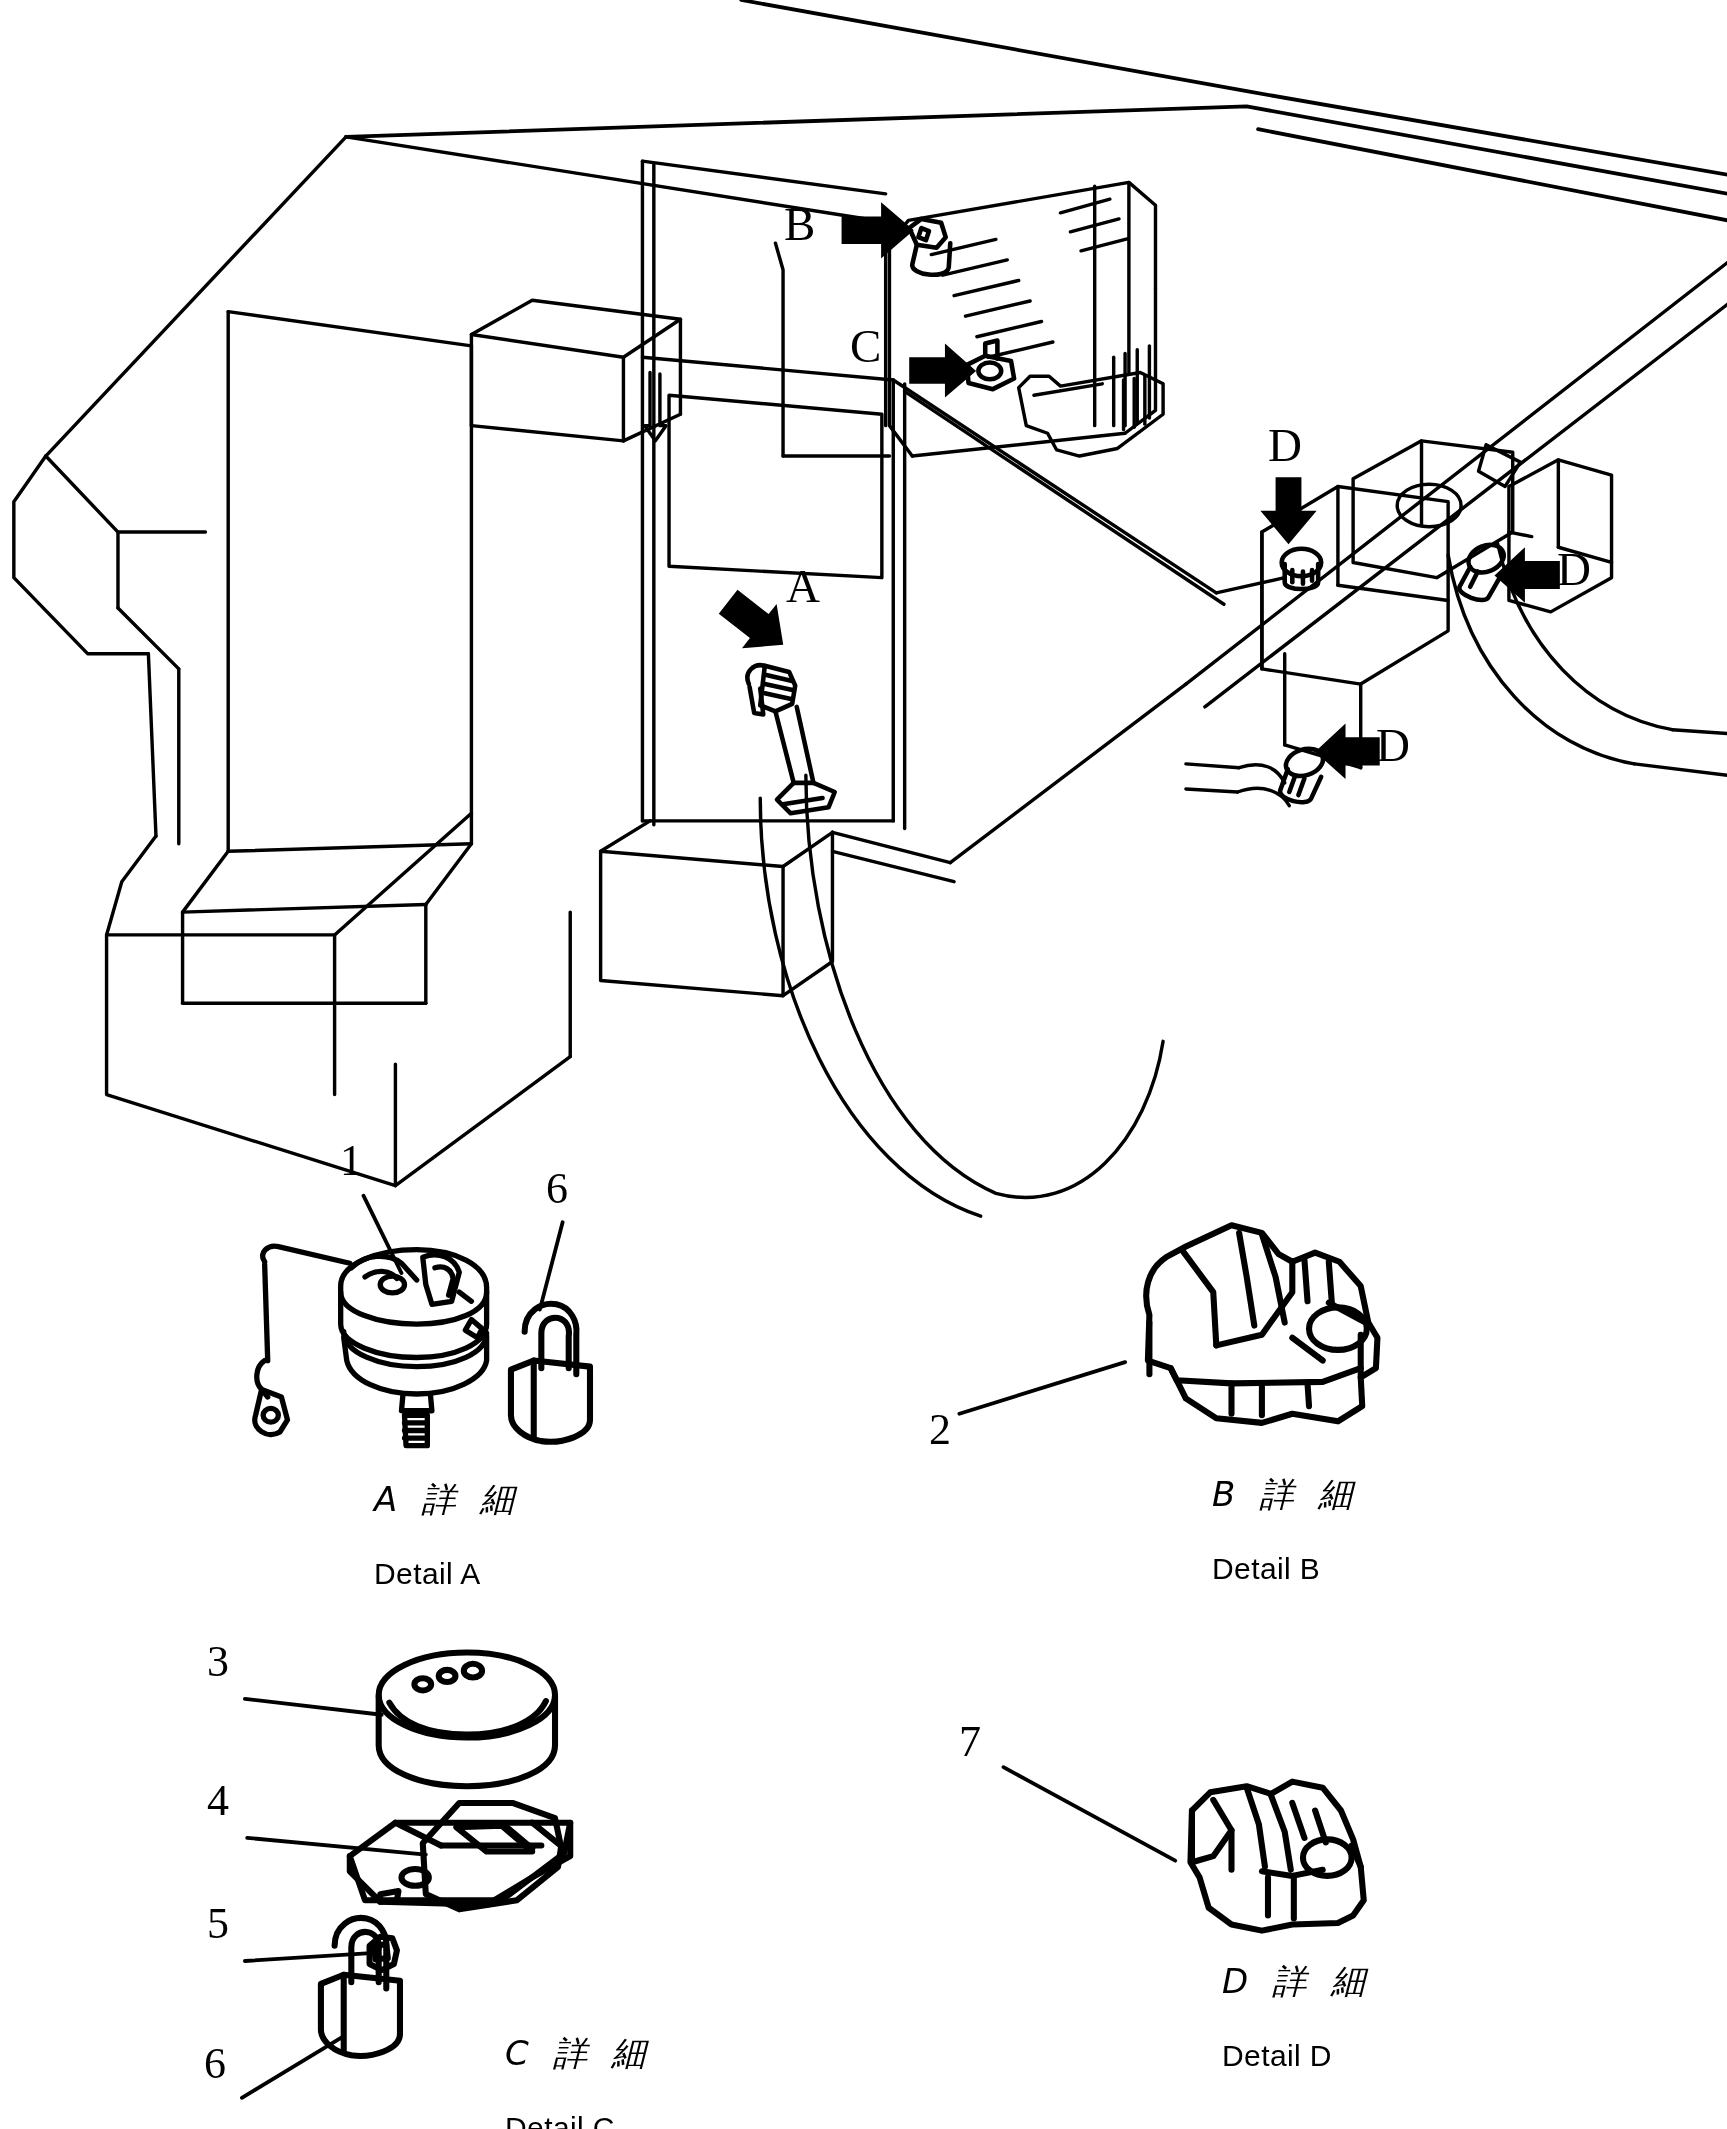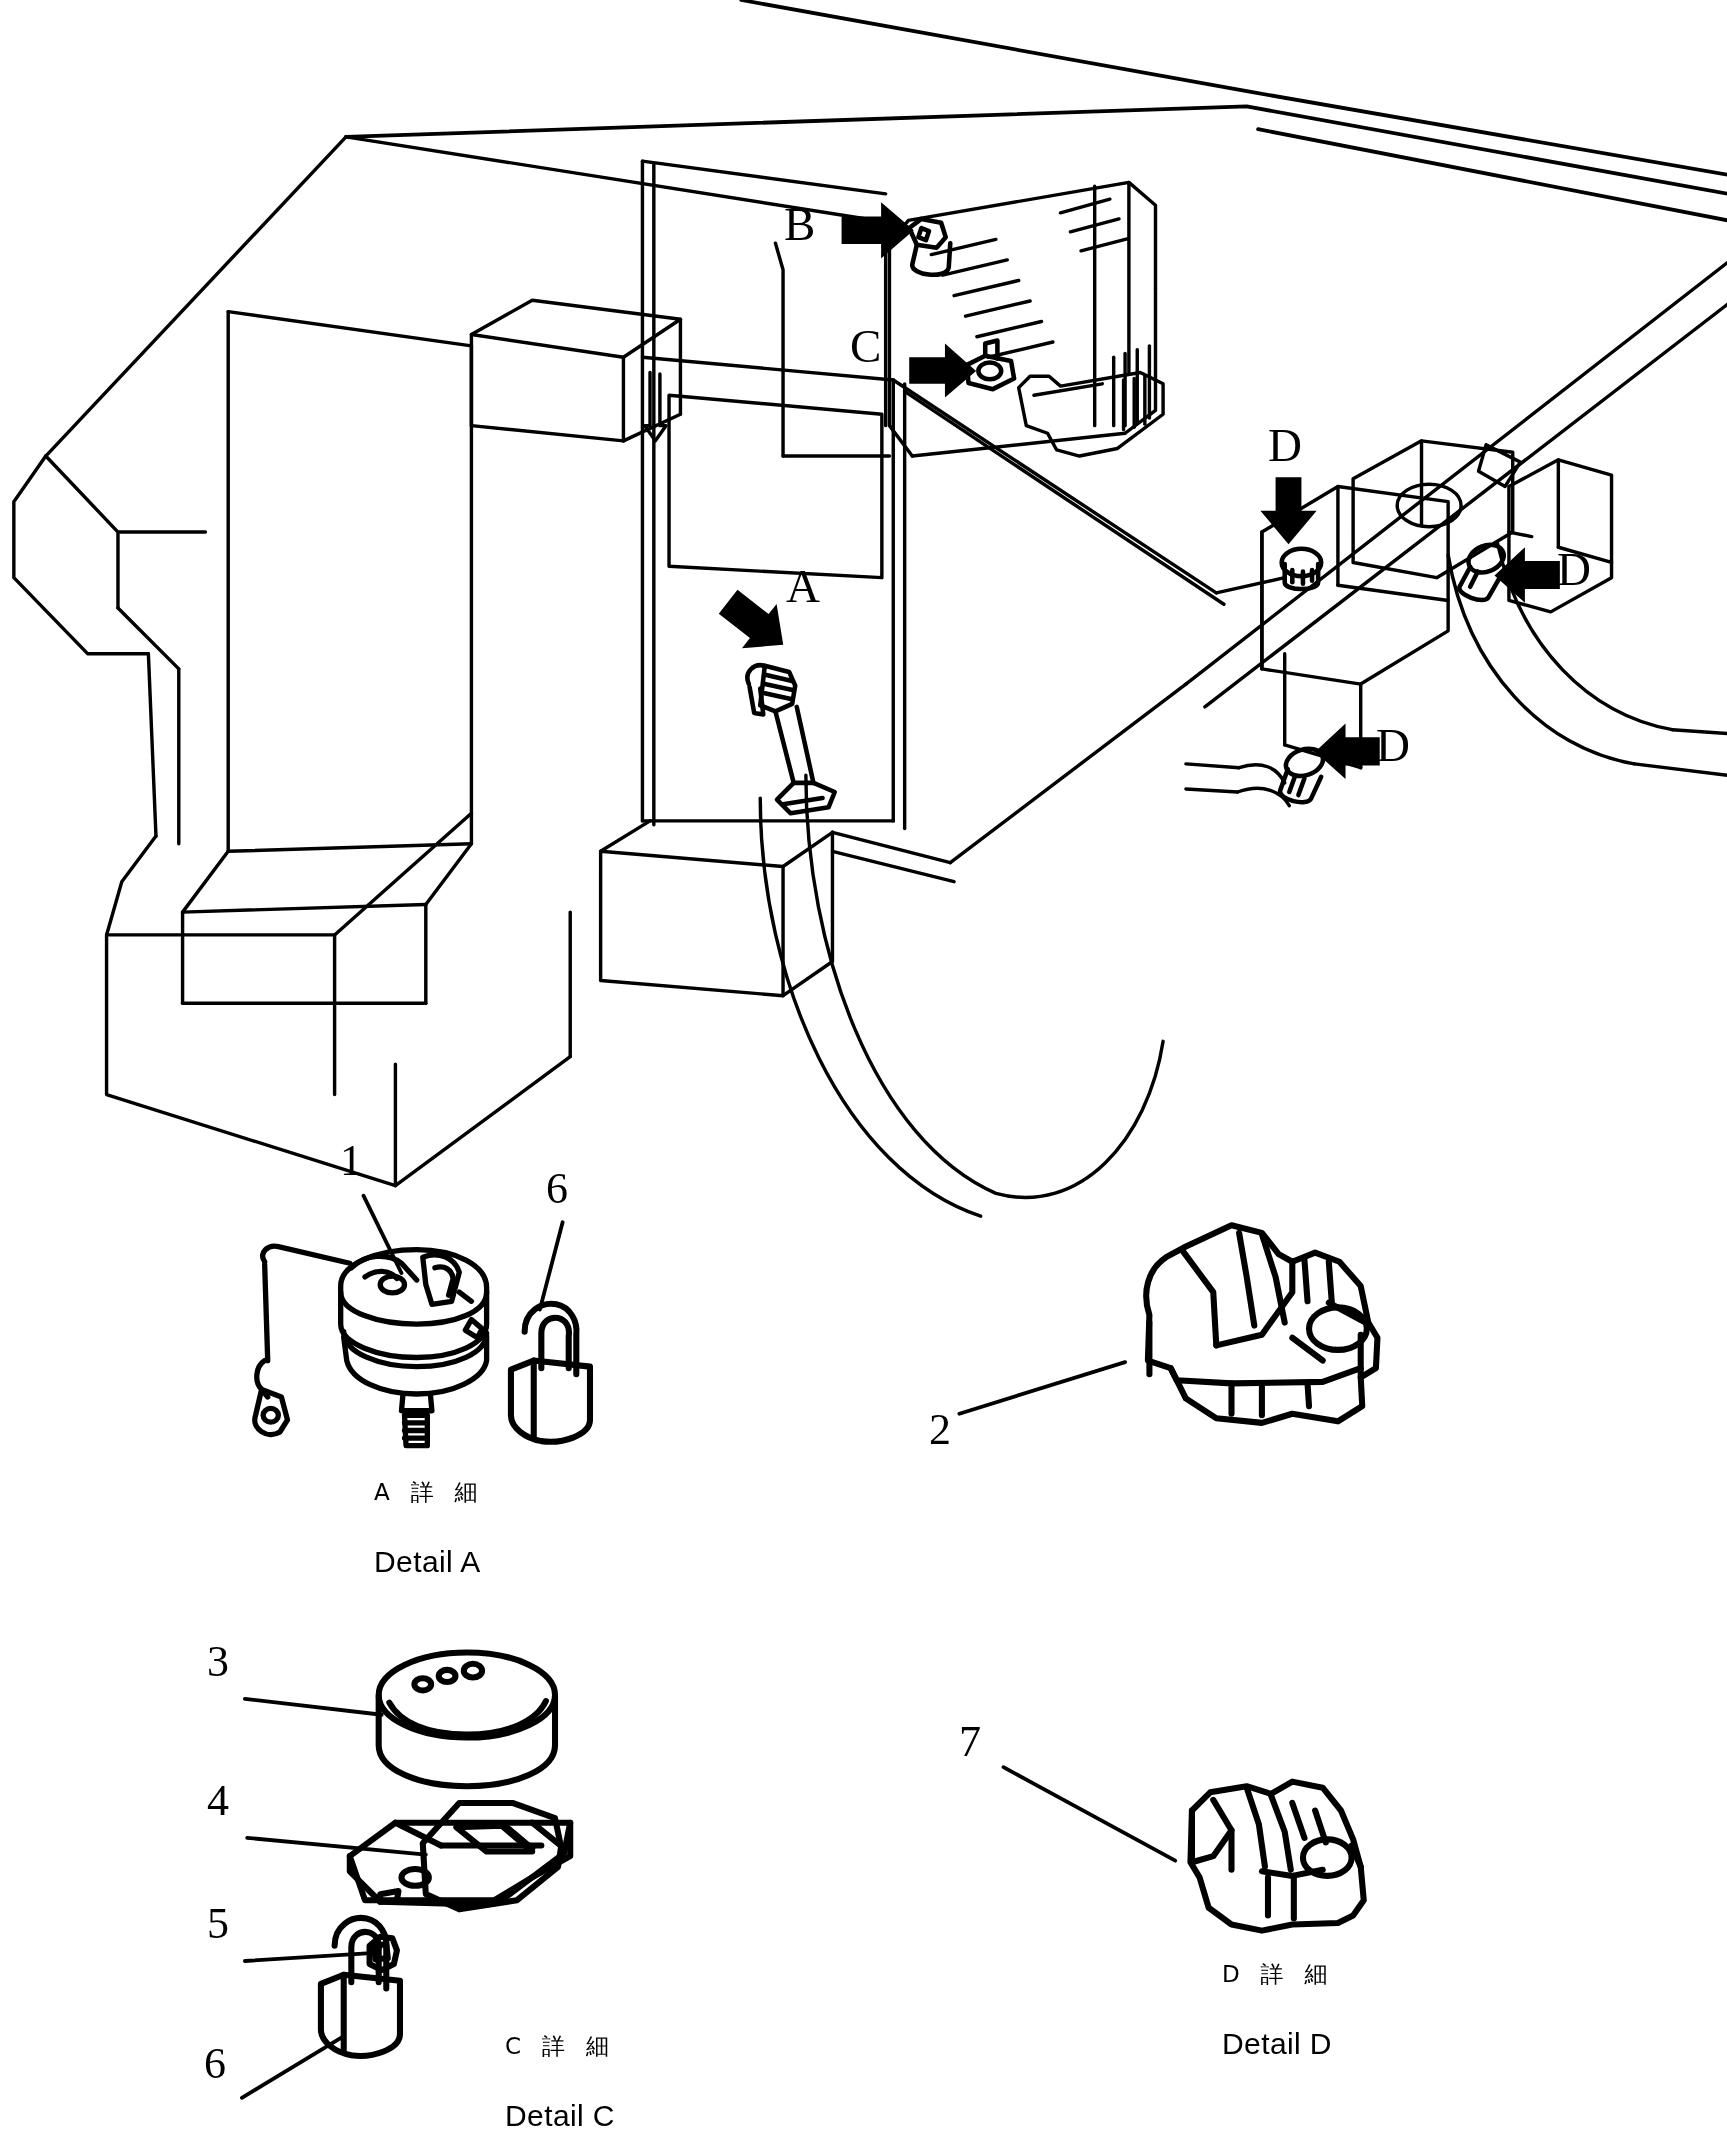--- a/index.html
+++ b/index.html
@@ -46,23 +46,24 @@
   .detail-caption {
     position: absolute;
     text-align: left;
     color: #000;
     line-height: 1.12;
     white-space: pre;
     user-select: none;
   }
   .detail-caption .jp {
     font-family: "DejaVu Sans", sans-serif;
-    font-size: 23px;
+    font-size: 34px;
     letter-spacing: 6.8px;
     display: block;
+    font-style: italic;
   }
   .detail-caption .en {
     font-family: "Liberation Sans", sans-serif;
     font-size: 30px;
     letter-spacing: 0.4px;
     display: block;
     margin-top: 12px;
   }
 </style>
 </head>
@@ -427,20 +428,24 @@
   <div class="lbl part-num" style="left:207px; top:1902px;">5</div>
   <div class="lbl part-num" style="left:204px; top:2042px;">6</div>
 
   <div class="lbl part-num" style="left:959px; top:1720px;">7</div>
 
   <div class="detail-caption" style="left:374px; top:1453px;">
     <span class="jp">A 詳 細</span>
     <span class="en">Detail A</span>
   </div>
 
+  <div class="detail-caption" style="left:1212px; top:1448px;">
+    <span class="jp">B 詳 細</span>
+    <span class="en">Detail B</span>
+  </div>
 
   <div class="detail-caption" style="left:505px; top:2007px;">
     <span class="jp">C 詳 細</span>
     <span class="en">Detail C</span>
   </div>
 
   <div class="detail-caption" style="left:1222px; top:1935px;">
     <span class="jp">D 詳 細</span>
     <span class="en">Detail D</span>
   </div>

